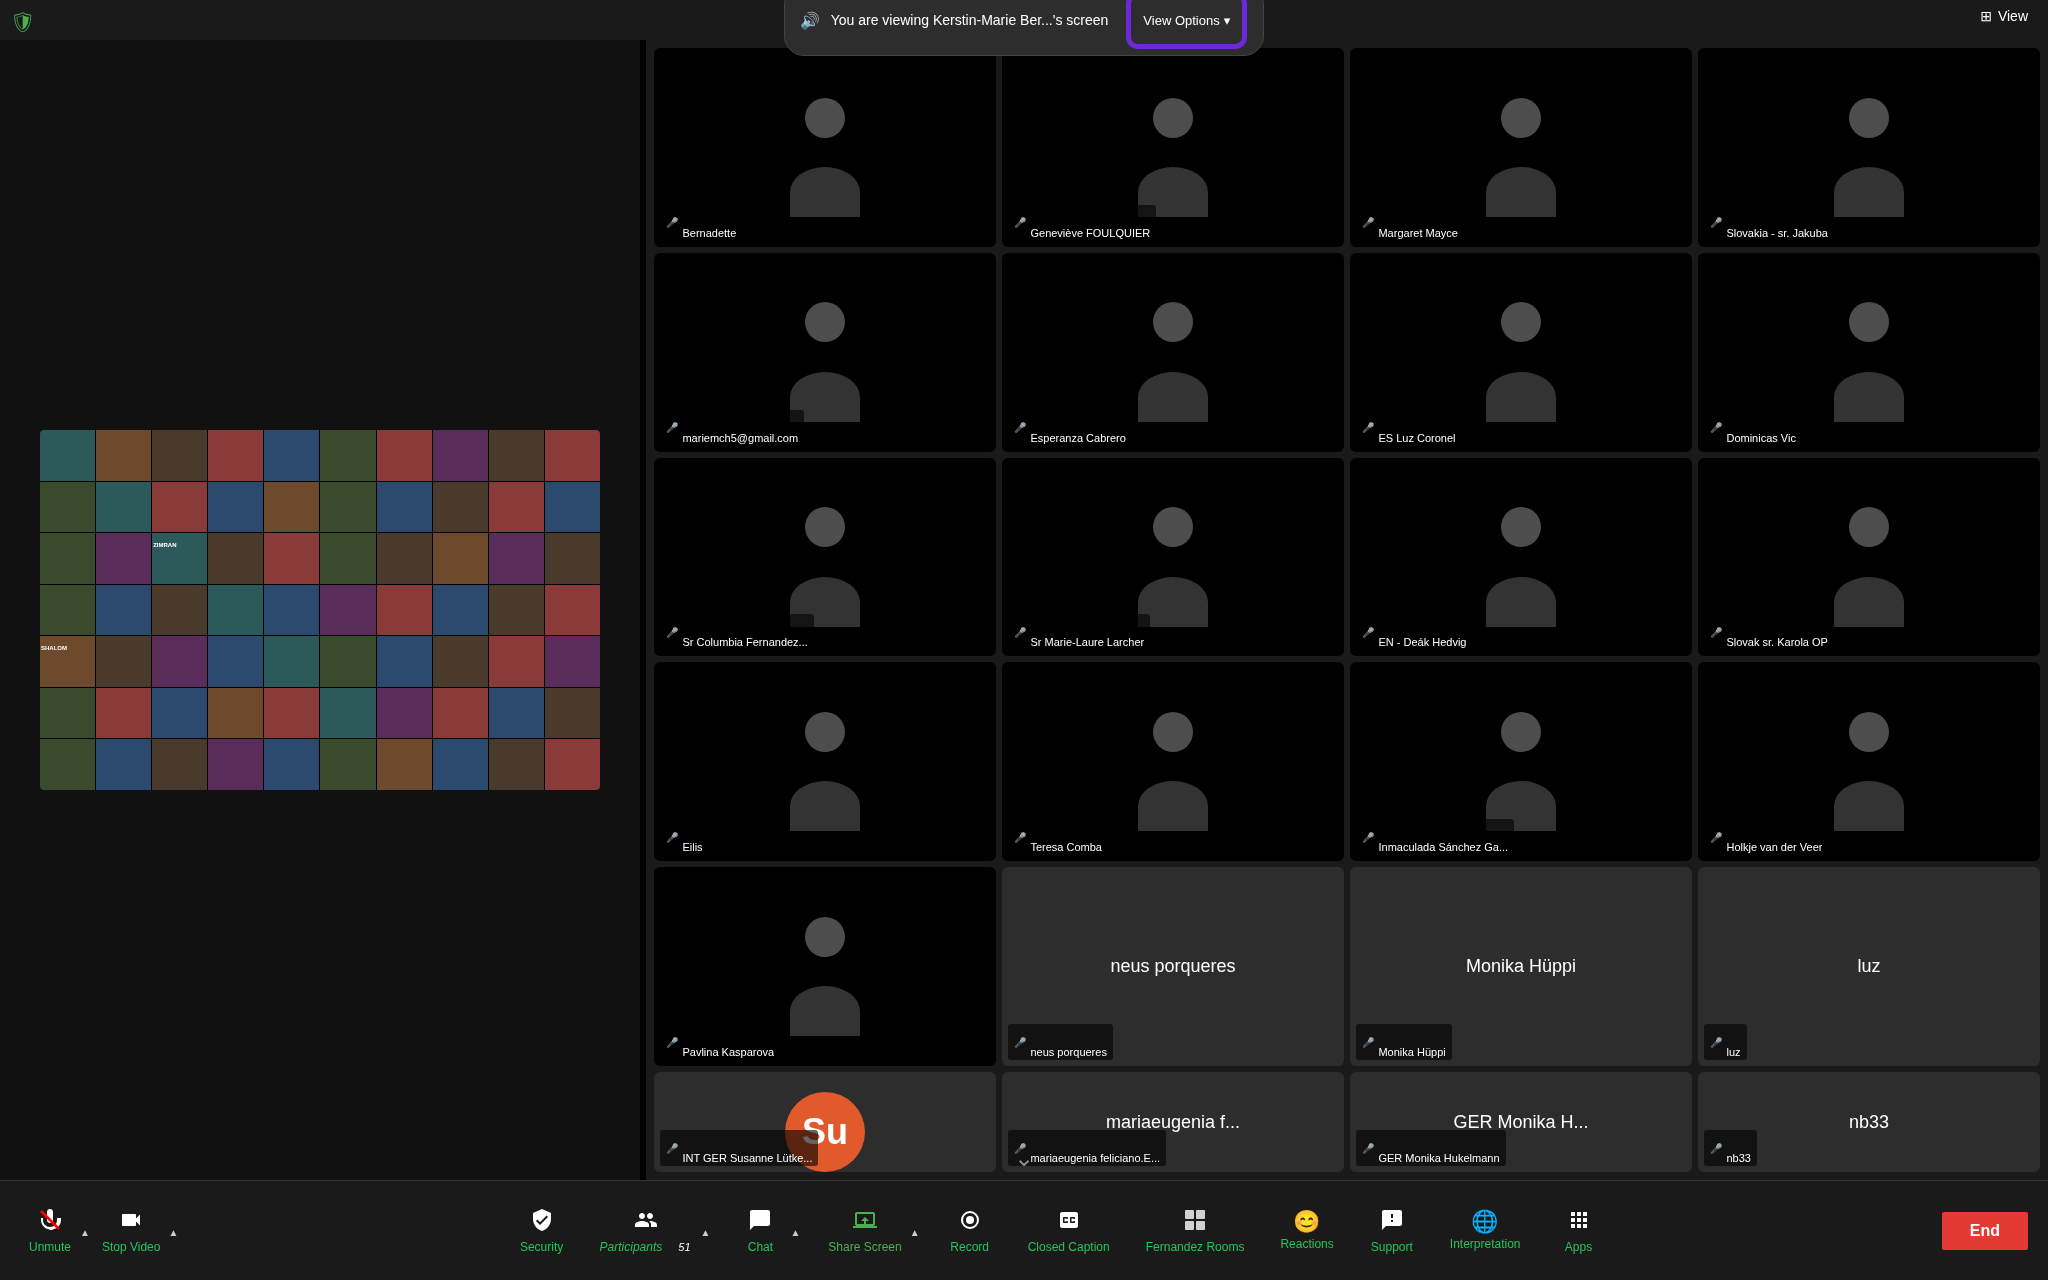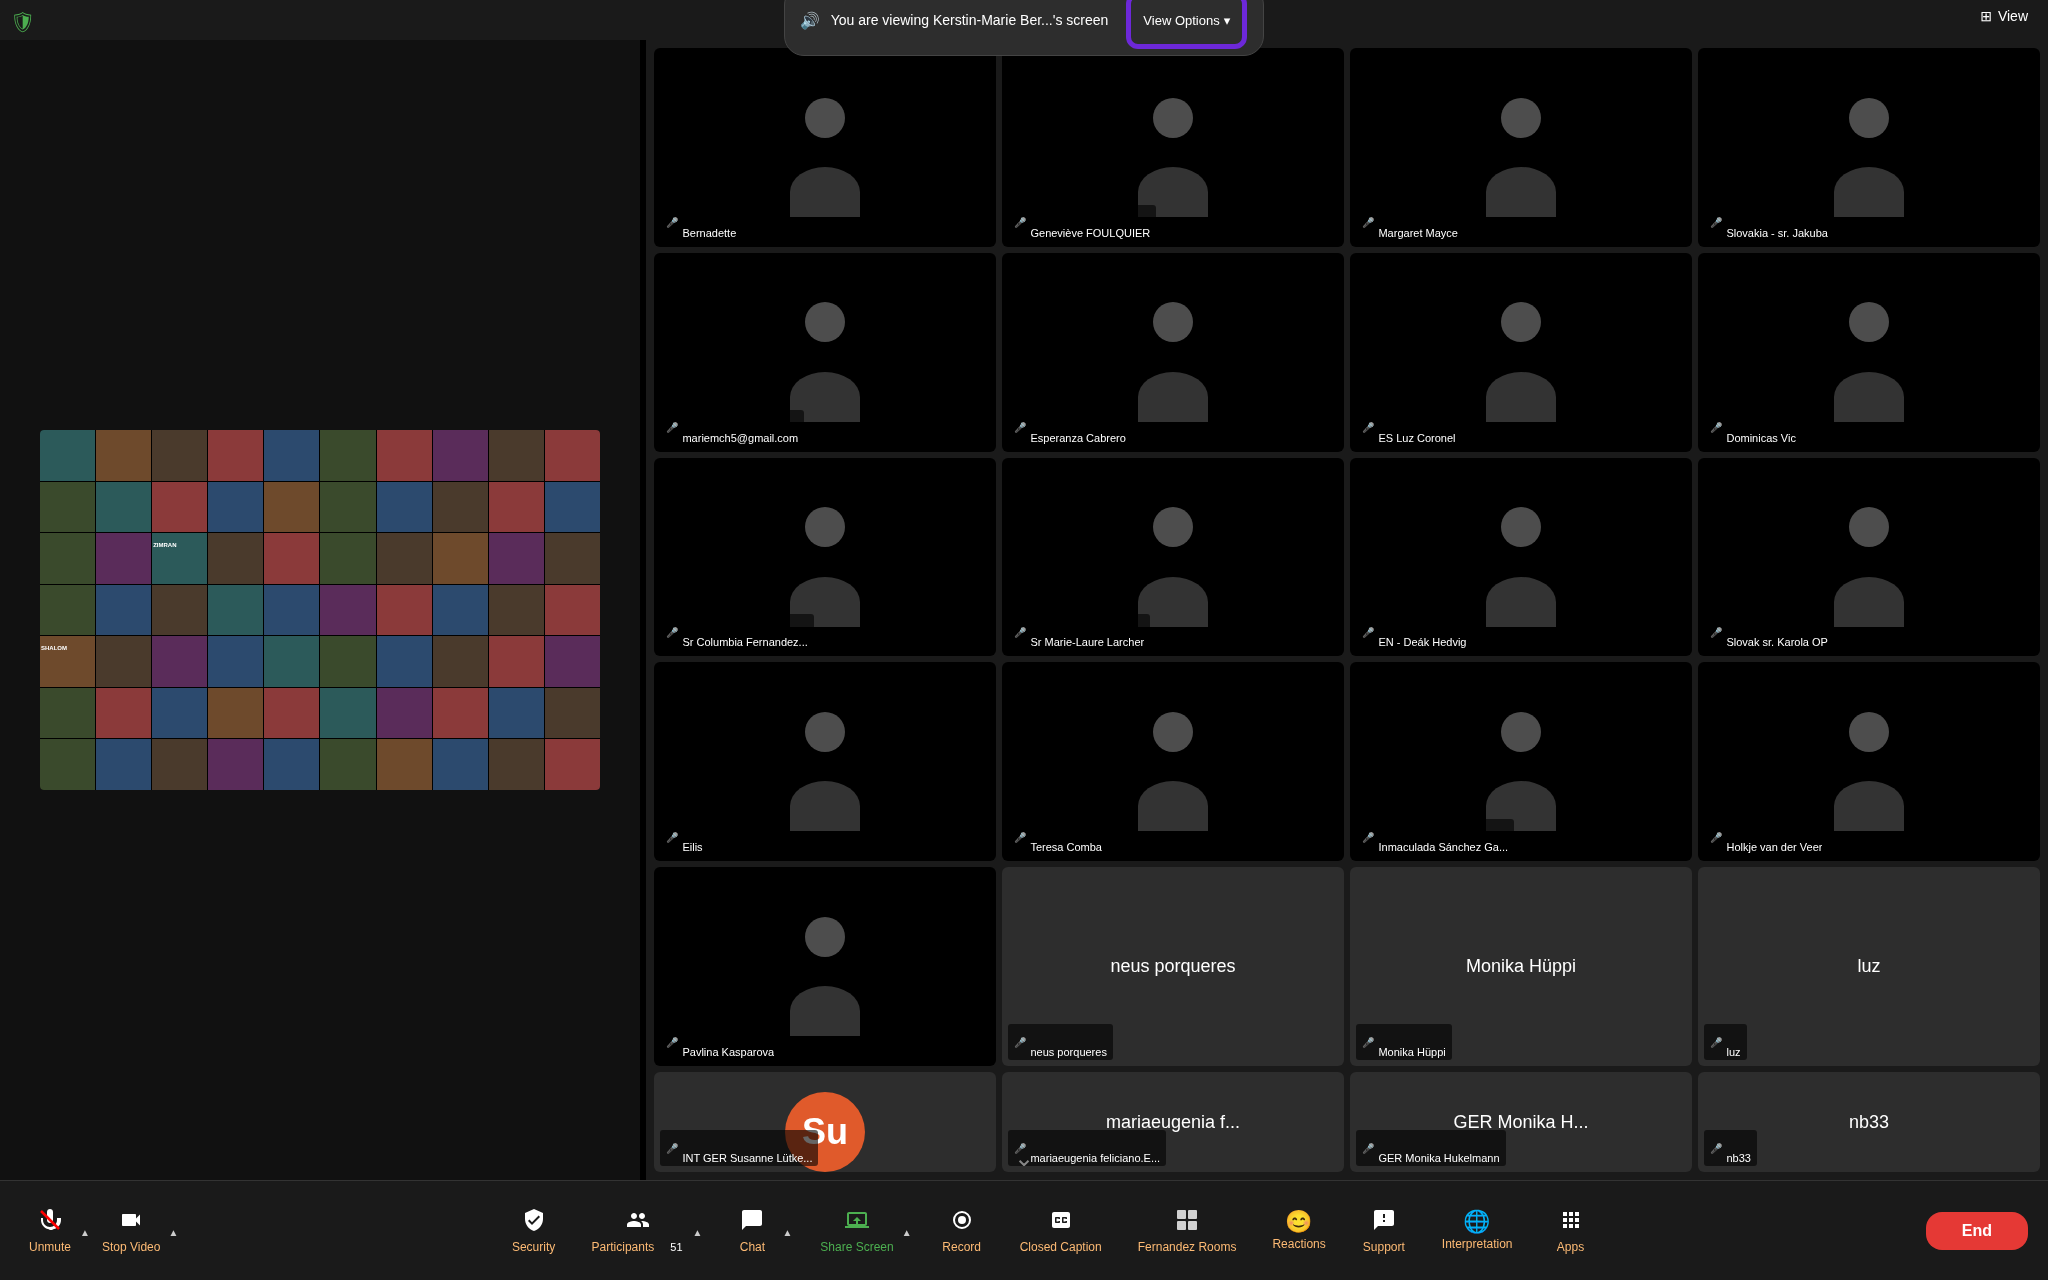--- a/index.html
+++ b/index.html
@@ -303,21 +303,21 @@
       border: none;
     }
 
     .toolbar-btn-icon {
       font-size: 22px;
       line-height: 1;
     }
 
     .toolbar-btn-label {
       font-size: 12px;
-      color: #fdba74;
+      color: #22c55e;
       white-space: nowrap;
     }
 
     .toolbar-arrow {
       font-size: 10px;
       color: #ccc;
       margin-top: 4px;
       cursor: pointer;
     }
 
@@ -335,22 +335,22 @@
 
     .share-screen-active {
       color: #4caf50;
     }
 
     
     #end-btn {
       background: #e53935;
       color: #fff;
       border: none;
-      border-radius: 16px;
-      padding: 10px 36px;
+      border-radius: 2px;
+      padding: 10px 28px;
       font-size: 16px;
       font-weight: 600;
       cursor: pointer;
     }
 
     
     .participant-count-badge {
       background: transparent;
       color: #fff;
       font-size: 11px;
@@ -732,21 +732,21 @@
       <span class="toolbar-btn-label">Security</span>
     </button>
 
     <div class="toolbar-btn-group">
       <button class="toolbar-btn">
         <span class="toolbar-btn-icon">
           <svg width="24" height="24" viewBox="0 0 24 24" fill="white">
             <path d="M16 11c1.66 0 2.99-1.34 2.99-3S17.66 5 16 5c-1.66 0-3 1.34-3 3s1.34 3 3 3zm-8 0c1.66 0 2.99-1.34 2.99-3S9.66 5 8 5C6.34 5 5 6.34 5 8s1.34 3 3 3zm0 2c-2.33 0-7 1.17-7 3.5V19h14v-2.5c0-2.33-4.67-3.5-7-3.5zm8 0c-.29 0-.62.02-.97.05 1.16.84 1.97 1.97 1.97 3.45V19h6v-2.5c0-2.33-4.67-3.5-7-3.5z"></path>
           </svg>
         </span>
-        <div style="display:flex;align-items:center;gap:14px;">
+        <div style="display:flex;align-items:center;gap:14px;font-style:italic;">
           <span class="toolbar-btn-label">Participants</span>
           <span class="participant-count-badge">51</span>
         </div>
       </button>
       <span class="toolbar-arrow">▲</span>
     </div>
 
     <div class="toolbar-btn-group">
       <button class="toolbar-btn">
         <span class="toolbar-btn-icon">

